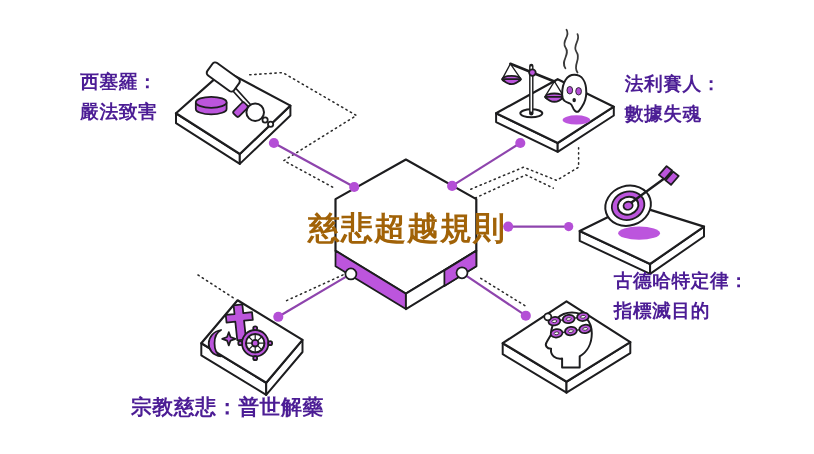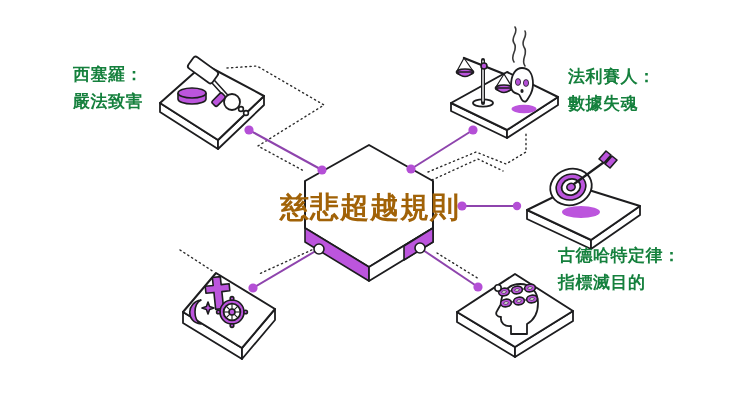--- a/index.html
+++ b/index.html
@@ -9,21 +9,21 @@
     --ink:#1d1d1f;
     --bg:#ffffff;
   }
   html,body{margin:0;padding:0;background:#e8e8e8;}
   .stage{
     position:relative;width:740px;height:413px;background:var(--bg);
     overflow:hidden;font-family:"Liberation Sans", sans-serif;
   }
   .diagram-svg{position:absolute;left:0;top:0;}
   .label{
-    position:absolute;color:#15803d;font-weight:800;white-space:nowrap;
+    position:absolute;color:#4c1d95;font-weight:800;white-space:nowrap;
     letter-spacing:0.5px;
   }
   .label-side{font-size:17px;line-height:27px;}
   .label-bottom{font-size:19px;line-height:24px;}
   .center-title{
     position:absolute;left:262px;top:188px;width:216px;text-align:center;
     font-size:29px;font-weight:900;color:#a16207;letter-spacing:1px;
     white-space:nowrap;
   }
   .dotted{fill:none;stroke:#2b2b2b;stroke-width:1.4;stroke-dasharray:1.2 3.4;stroke-linecap:round;}
@@ -229,15 +229,18 @@
   <div class="label label-side" style="left:568px;top:63px">
     <div>法利賽人：</div>
     <div>數據失魂</div>
   </div>
 
   <div class="label label-side" style="left:558px;top:242px">
     <div>古德哈特定律：</div>
     <div>指標滅目的</div>
   </div>
 
+  <div class="label label-bottom" style="left:119px;top:359px">
+    <div>宗教慈悲：普世解藥</div>
+  </div>
 
 
 </div>
 
 </body></html>

